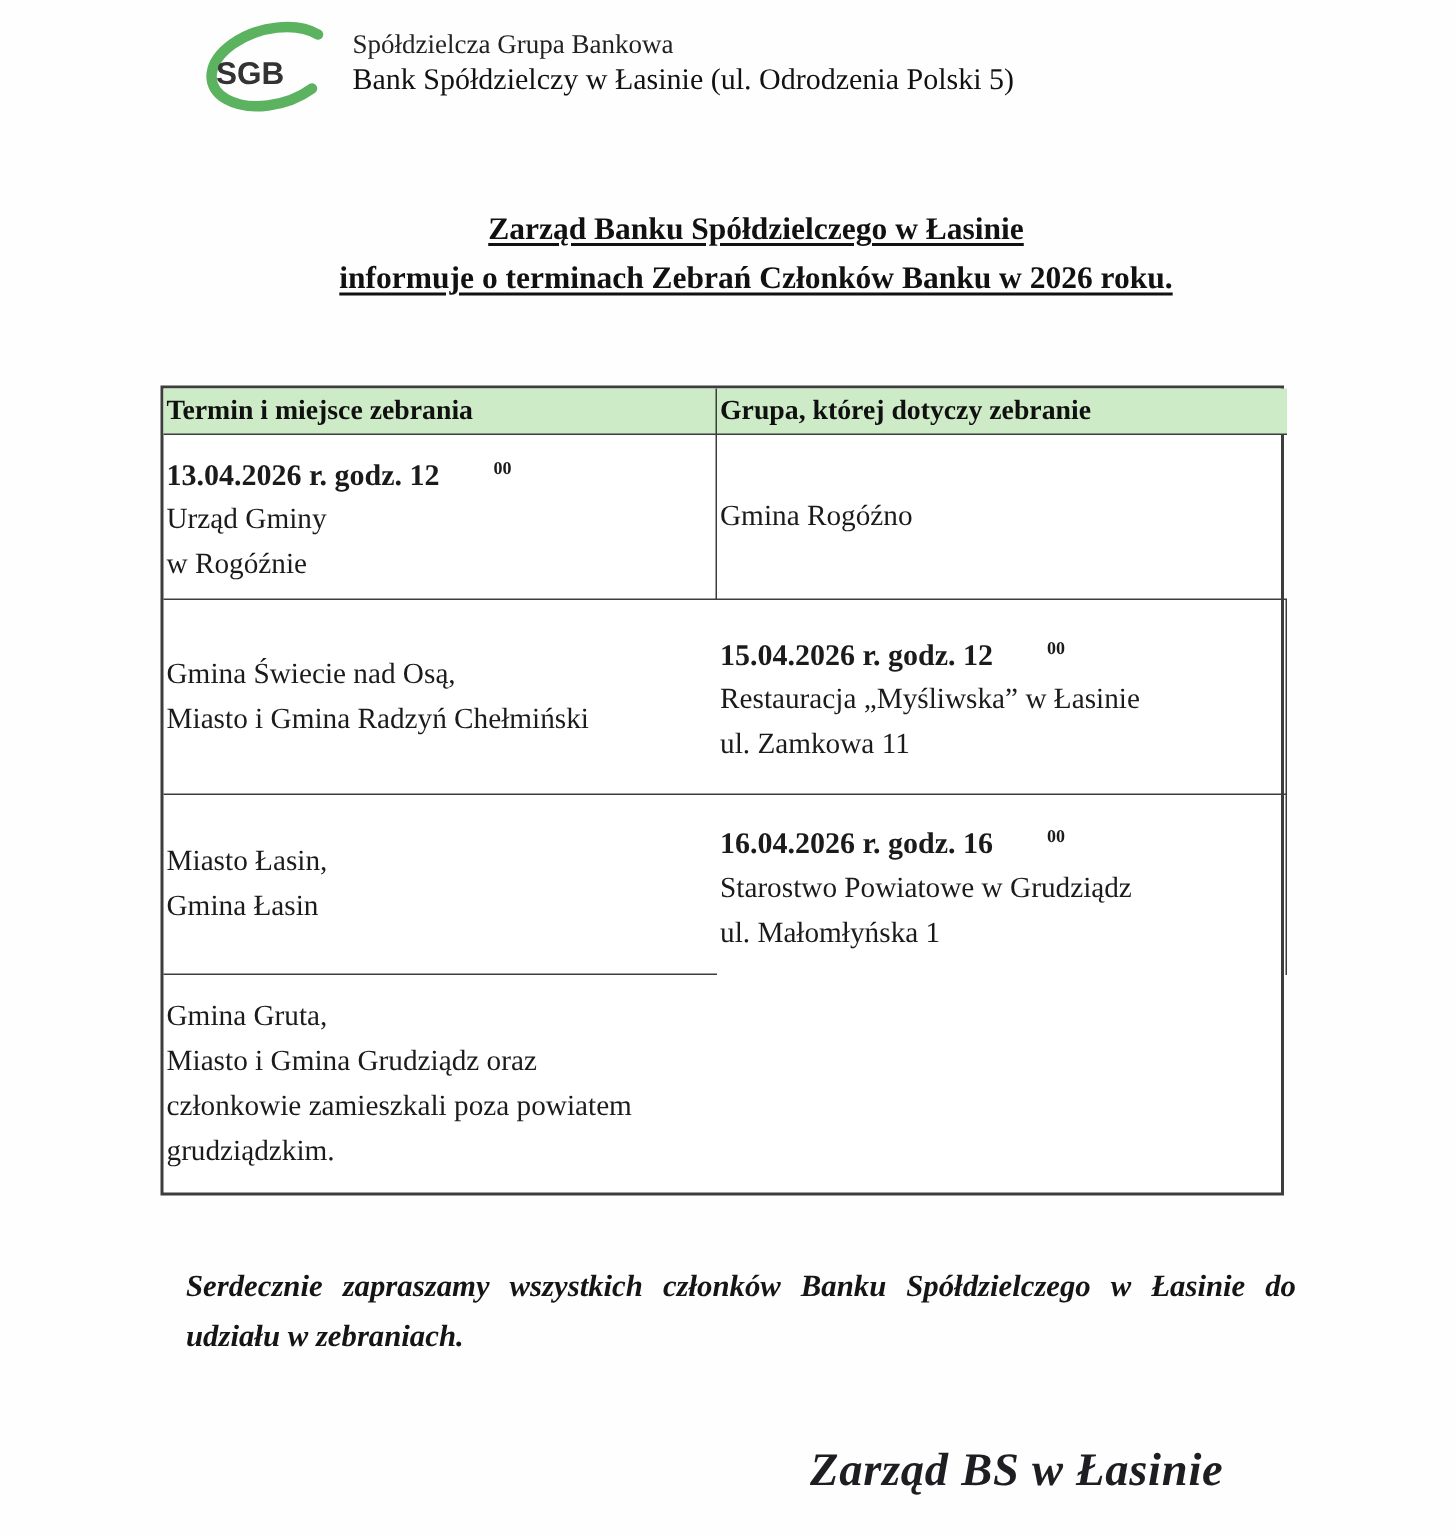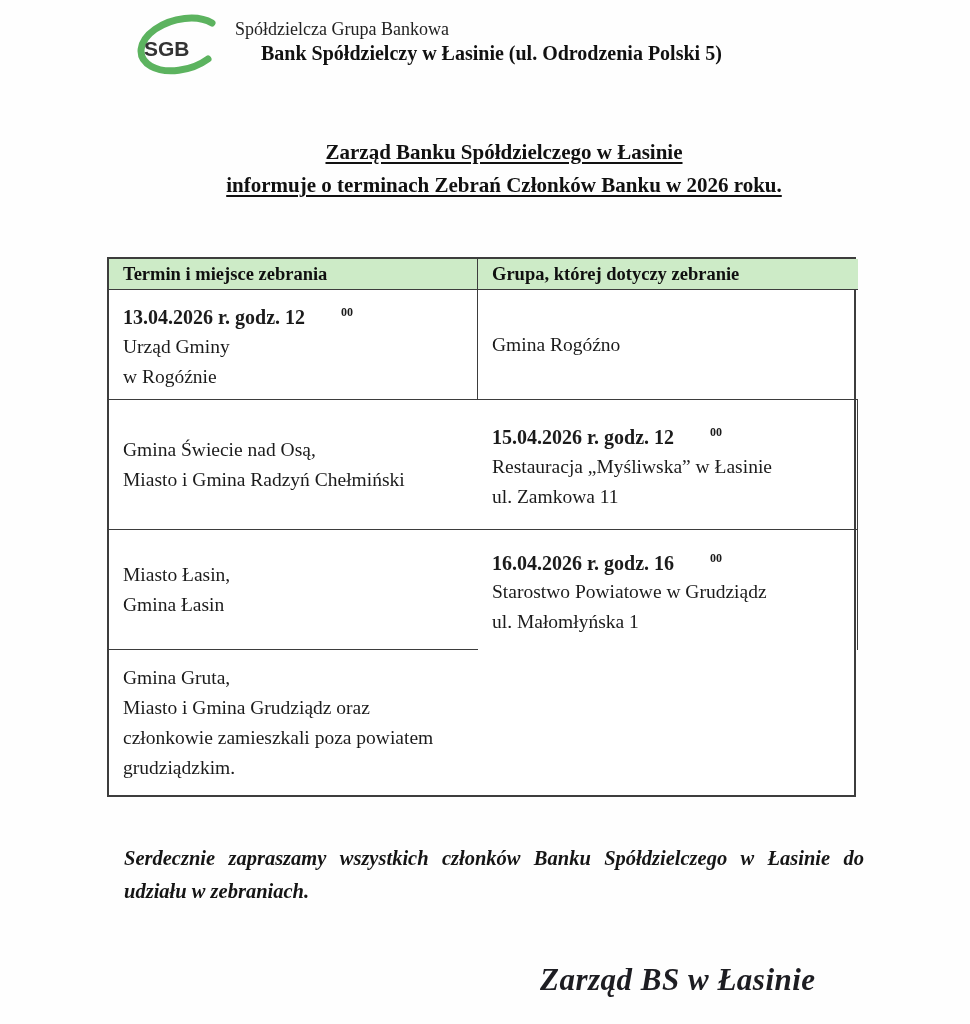--- a/index.html
+++ b/index.html
@@ -14,21 +14,21 @@
   .page { position: absolute; inset: 0; background: #fefefe; }
 
   
   .brand {
     position: absolute; left: 123px; top: 14px;
     display: flex; align-items: flex-start; gap: 14px;
   }
   .logo-box { width: 98px; height: 64px; flex: 0 0 auto; }
   .brand-text { padding-top: 4px; }
   .brand-org  { font-size: 18px; line-height: 23px; color: #222; }
-  .brand-bank { font-size: 20px; line-height: 25px; font-weight: bold; color: #111; margin-left: 26px; }
+  .brand-bank { font-size: 20px; line-height: 25px; font-weight: normal; color: #111; }
 
   
   .notice-heading {
     position: absolute; top: 136px; left: 0; width: 100%;
     text-align: center;
   }
   .heading-line {
     font-size: 21px; font-weight: bold; line-height: 33px;
     text-decoration: underline;
     text-decoration-thickness: 2px;
@@ -45,21 +45,21 @@
     grid-template-columns: 369px 380px;
     grid-template-rows: 31px 110px 130px 120px 145px;
     border: 2px solid #3d3d3d;
     box-sizing: border-box;
     background: #fff;
   }
   .cell {
     box-sizing: border-box;
     border-bottom: 1px solid #3d3d3d;
     display: flex; flex-direction: column; justify-content: center;
-    padding: 4px 10px 4px 14px;
+    padding: 4px 10px 4px 2px;
   }
   .cell.col1 { border-right: 1px solid #3d3d3d; }
   .cell.last-row { border-bottom: none; }
   .th {
     background: #cdebc7;
     font-weight: bold; font-size: 18.5px;
     justify-content: center;
     color: #101010;
   }
   .cell-line { margin: 0; font-size: 19.5px; line-height: 30px; }

